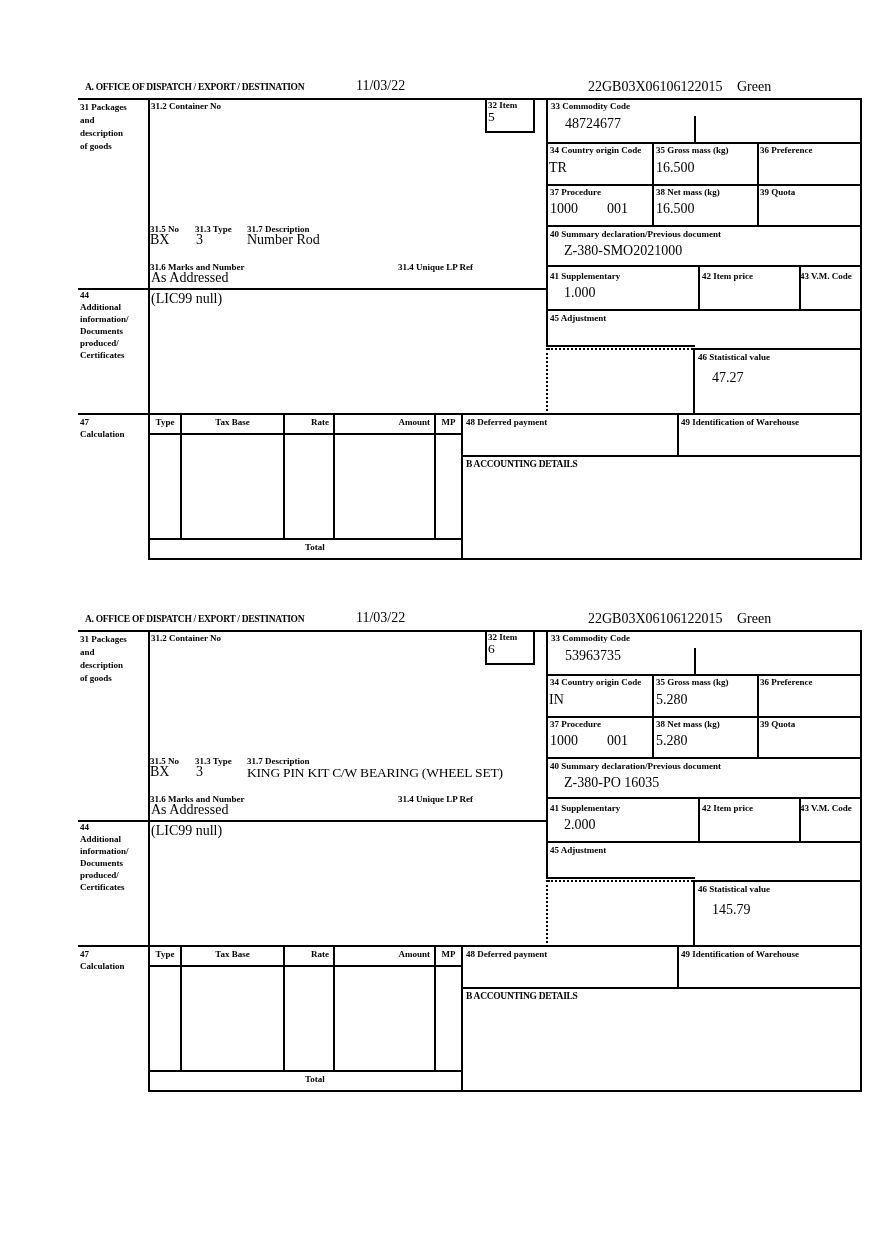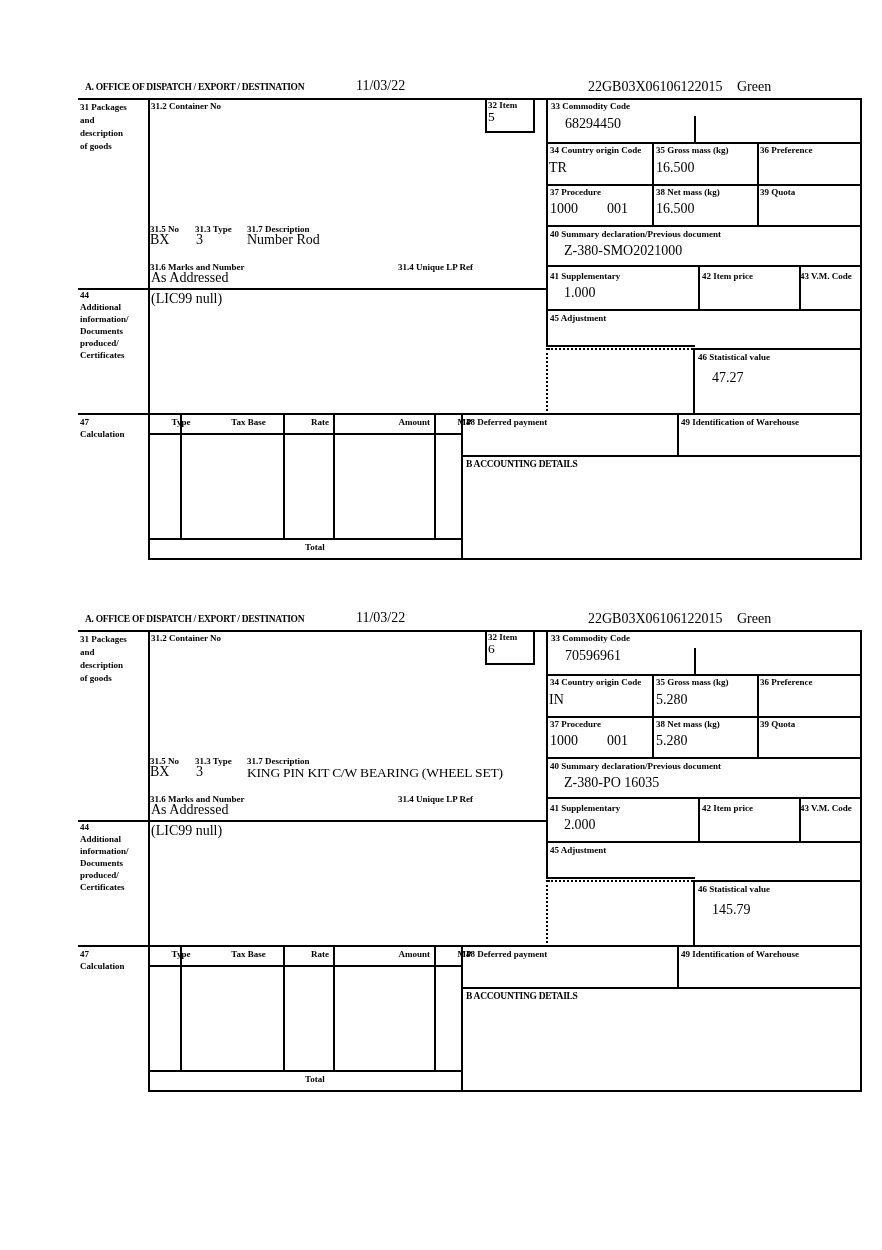--- a/index.html
+++ b/index.html
@@ -7,21 +7,21 @@
   .section{position:absolute;left:0;width:882px;height:482px;}
   .hl{position:absolute;height:2px;background:#000;}
   .vl{position:absolute;width:2px;background:#000;}
   .hld{position:absolute;height:0;border-top:2px dotted #000;}
   .vld{position:absolute;width:0;border-left:2px dotted #000;}
   .t{position:absolute;white-space:nowrap;line-height:1.15;}
   .lbl{font-weight:bold;font-size:9px;}
   .lbl10{font-weight:bold;font-size:9.5px;letter-spacing:-0.3px;}
   .val{font-size:14px;}
   .val13{font-size:13.5px;letter-spacing:-0.2px;}
-  .ctr{text-align:center;white-space:nowrap;margin-left:16px;}
+  .ctr{text-align:center;white-space:nowrap;}
   .rgt{text-align:right;white-space:nowrap;}
 </style>
 </head>
 <body>
 
 <div class="section" style="top:80px;">
 
   <div class="t lbl10" style="left:85px;top:2px;">A.  OFFICE OF DISPATCH / EXPORT / DESTINATION</div>
   <div class="t val" style="left:356px;top:-2px;">11/03/22</div>
   <div class="t val" style="left:588px;top:-1px;">22GB03X06106122015</div>
@@ -65,21 +65,21 @@
 
   <div class="t lbl" style="left:80px;top:22px;">31 Packages</div>
   <div class="t lbl" style="left:80px;top:35px;">and</div>
   <div class="t lbl" style="left:80px;top:48px;">description</div>
   <div class="t lbl" style="left:80px;top:61px;">of goods</div>
 
   <div class="t lbl" style="left:151px;top:21px;">31.2 Container No</div>
   <div class="t lbl" style="left:488px;top:20px;">32 Item</div>
   <div class="t val13" style="left:488px;top:29px;">5</div>
   <div class="t lbl" style="left:551px;top:21px;">33 Commodity Code</div>
-  <div class="t val" style="left:565px;top:36px;">68294450</div>
+  <div class="t val" style="left:565px;top:36px;">48724677</div>
 
   <div class="t lbl" style="left:550px;top:65px;">34 Country origin Code</div>
   <div class="t val" style="left:549px;top:80px;">TR</div>
   <div class="t lbl" style="left:656px;top:65px;">35 Gross mass (kg)</div>
   <div class="t val" style="left:656px;top:80px;">16.500</div>
   <div class="t lbl" style="left:760px;top:65px;">36 Preference</div>
 
   <div class="t lbl" style="left:550px;top:107px;">37 Procedure</div>
   <div class="t val" style="left:550px;top:121px;">1000</div>
   <div class="t val" style="left:607px;top:121px;">001</div>
@@ -177,21 +177,21 @@
 
   <div class="t lbl" style="left:80px;top:22px;">31 Packages</div>
   <div class="t lbl" style="left:80px;top:35px;">and</div>
   <div class="t lbl" style="left:80px;top:48px;">description</div>
   <div class="t lbl" style="left:80px;top:61px;">of goods</div>
 
   <div class="t lbl" style="left:151px;top:21px;">31.2 Container No</div>
   <div class="t lbl" style="left:488px;top:20px;">32 Item</div>
   <div class="t val13" style="left:488px;top:29px;">6</div>
   <div class="t lbl" style="left:551px;top:21px;">33 Commodity Code</div>
-  <div class="t val" style="left:565px;top:36px;">70596961</div>
+  <div class="t val" style="left:565px;top:36px;">53963735</div>
 
   <div class="t lbl" style="left:550px;top:65px;">34 Country origin Code</div>
   <div class="t val" style="left:549px;top:80px;text-align:right;">IN</div>
   <div class="t lbl" style="left:656px;top:65px;">35 Gross mass (kg)</div>
   <div class="t val" style="left:656px;top:80px;">5.280</div>
   <div class="t lbl" style="left:760px;top:65px;">36 Preference</div>
 
   <div class="t lbl" style="left:550px;top:107px;">37 Procedure</div>
   <div class="t val" style="left:550px;top:121px;">1000</div>
   <div class="t val" style="left:607px;top:121px;">001</div>

